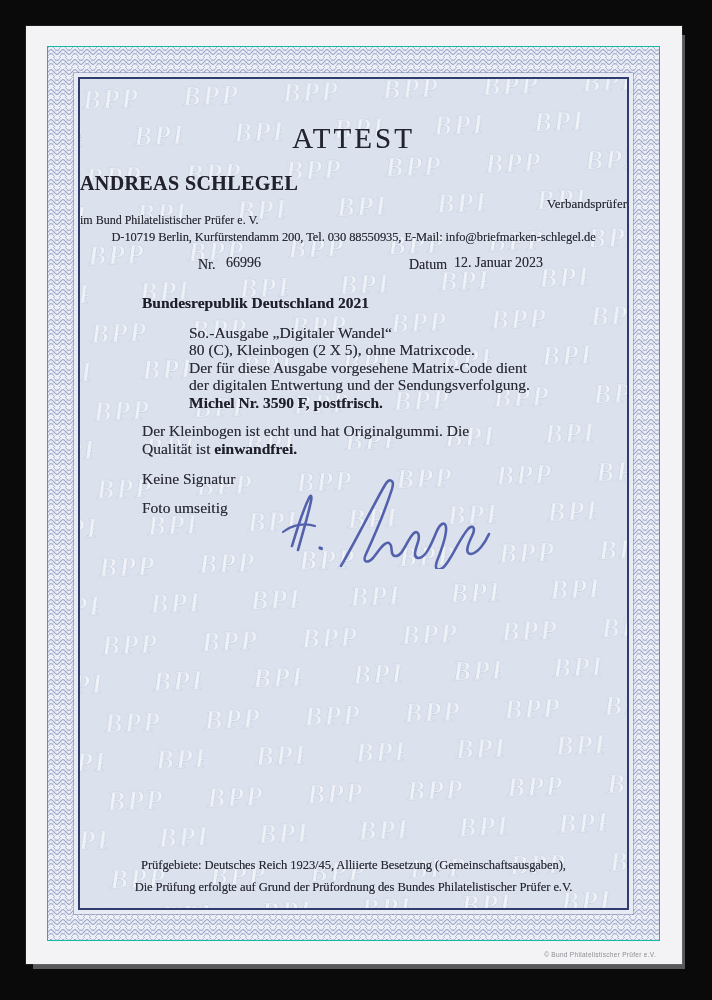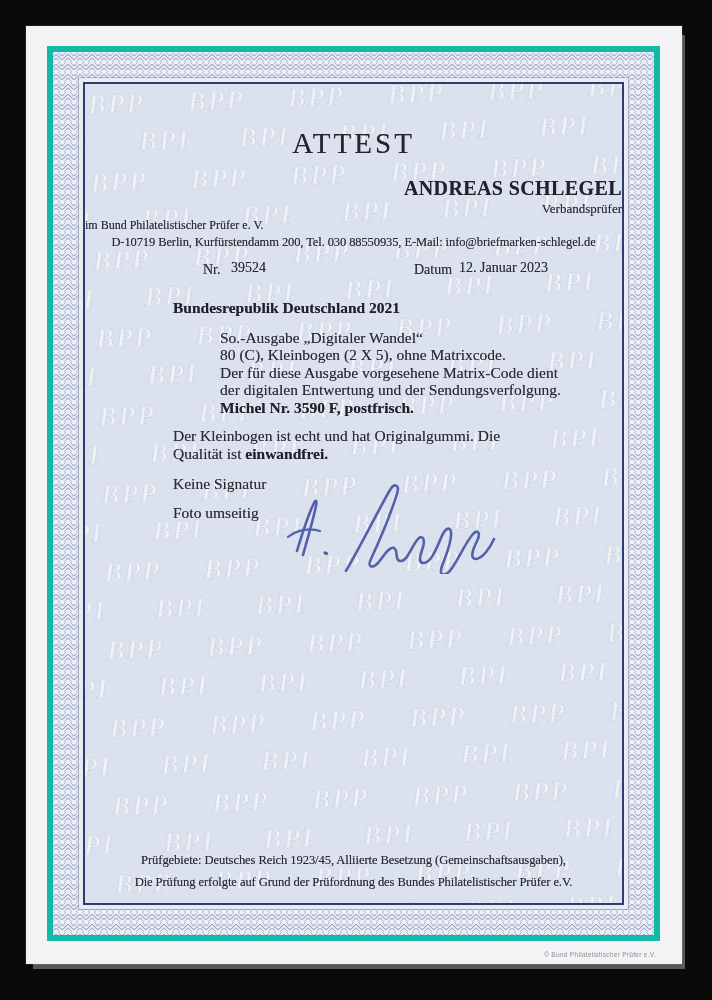--- a/index.html
+++ b/index.html
@@ -13,46 +13,46 @@
   html,body{width:712px;height:1000px;overflow:hidden;}
   body{background:var(--background);font-family:"Liberation Serif","DejaVu Serif",serif;}
   .stage{position:relative;width:712px;height:1000px;background:var(--background);}
   .paper{
     position:absolute;left:26px;top:26px;right:30px;bottom:36px;
     background:#f3f3f5;
     box-shadow:5px 7px 0 -2px rgba(235,235,238,.35), 0 0 0 1px rgba(255,255,255,.08);
   }
   .frame{
     position:absolute;left:21px;top:20px;right:22px;bottom:23px;
-    border:6px solid #14b8a6;
+    border:1px solid #14b8a6;
   }
   .gl-svg{position:absolute;left:0;top:0;width:100%;height:100%;display:block;}
   .inner{
     position:absolute;inset:30px;
     border:2.5px solid var(--border-ink);
     background:var(--paper);
     box-shadow:0 0 0 4px rgba(244,246,251,.85), 0 0 0 5px rgba(110,122,165,.45);
   }
   .wm-svg{position:absolute;left:0;top:0;width:100%;height:100%;display:block;}
   .content{
     position:absolute;inset:0;color:var(--text-ink);
     text-shadow:0 0 .4px rgba(44,46,70,.55);
   }
   .title{margin-top:44px;text-align:center;font-size:29px;line-height:30px;letter-spacing:3px;font-weight:400;color:#24242e;}
-  .examiner{margin-top:19px;text-align:right;font-size:20px;line-height:22px;font-weight:700;letter-spacing:.4px;color:#22222c;}
+  .examiner{margin-top:19px;text-align:left;font-size:20px;line-height:22px;font-weight:700;letter-spacing:.4px;color:#22222c;}
   .role{margin-top:2px;text-align:right;font-size:13px;line-height:15px;}
   .assoc{margin-top:1px;text-align:left;font-size:12px;line-height:16px;}
   .contact{margin-top:2px;text-align:center;font-size:12.5px;line-height:15px;letter-spacing:-.1px;}
   .meta-row{position:relative;height:18px;margin-top:10px;font-size:14px;}
   .meta-row span{position:absolute;white-space:nowrap;}
   .nr-label{left:118px;top:2px;}
   .nr-value{left:146px;top:0;}
   .datum-label{left:329px;top:2px;}
   .datum-value{left:374px;top:0;}
-  .body-block{margin-top:21px;padding-left:88px;font-size:15.5px;line-height:17.5px;}
+  .body-block{margin-top:21px;padding-left:62px;font-size:15.5px;line-height:17.5px;}
   .country{font-weight:700;color:#1f1f29;}
   .desc{margin-top:12px;margin-left:47px;}
   .michel{font-weight:700;color:#1f1f29;}
   .verdict{margin-top:11px;}
   .keine{margin-top:13px;}
   .foto{margin-top:11px;}
   b{color:#1f1f29;}
   .signature{position:absolute;left:195px;top:394px;width:225px;height:96px;}
   .footer{position:absolute;left:0;right:0;bottom:13px;text-align:center;font-size:12.6px;line-height:16.5px;letter-spacing:-.1px;}
   .footer-rule{margin-top:5px;font-family:Liberation Serif, serif;}
@@ -97,21 +97,21 @@
         <div class="content">
 
           <div class="title">ATTEST</div>
           <div class="examiner">ANDREAS SCHLEGEL</div>
           <div class="role">Verbandsprüfer</div>
           <div class="assoc">im Bund Philatelistischer Prüfer e. V.</div>
           <div class="contact">D-10719 Berlin, Kurfürstendamm 200, Tel. 030 88550935, E-Mail: info@briefmarken-schlegel.de</div>
 
           <div class="meta-row">
             <span class="nr-label">Nr.</span>
-            <span class="nr-value">39524</span>
+            <span class="nr-value">66996</span>
             <span class="datum-label">Datum</span>
             <span class="datum-value">12. Januar 2023</span>
           </div>
 
           <div class="body-block">
             <div class="country">Bundesrepublik Deutschland 2021</div>
             <div class="desc">
               <div>So.-Ausgabe „Digitaler Wandel“</div>
               <div>80 (C), Kleinbogen (2 X 5), ohne Matrixcode.</div>
               <div>Der für diese Ausgabe vorgesehene Matrix-Code dient</div>

